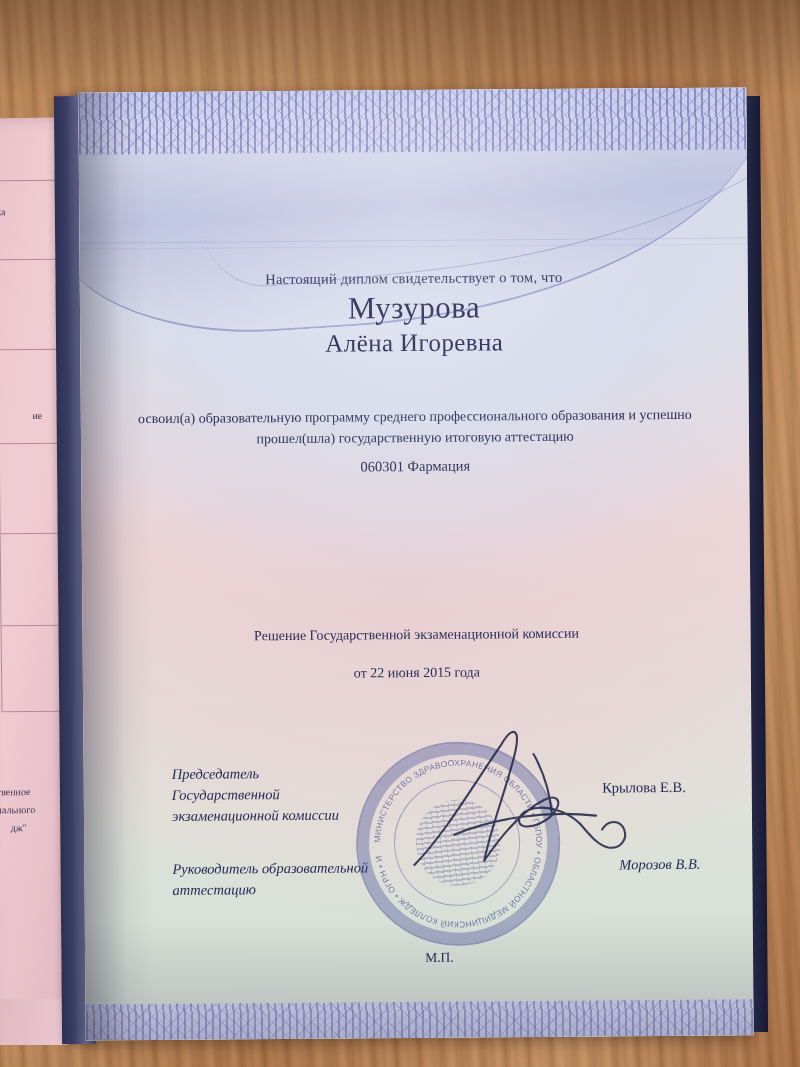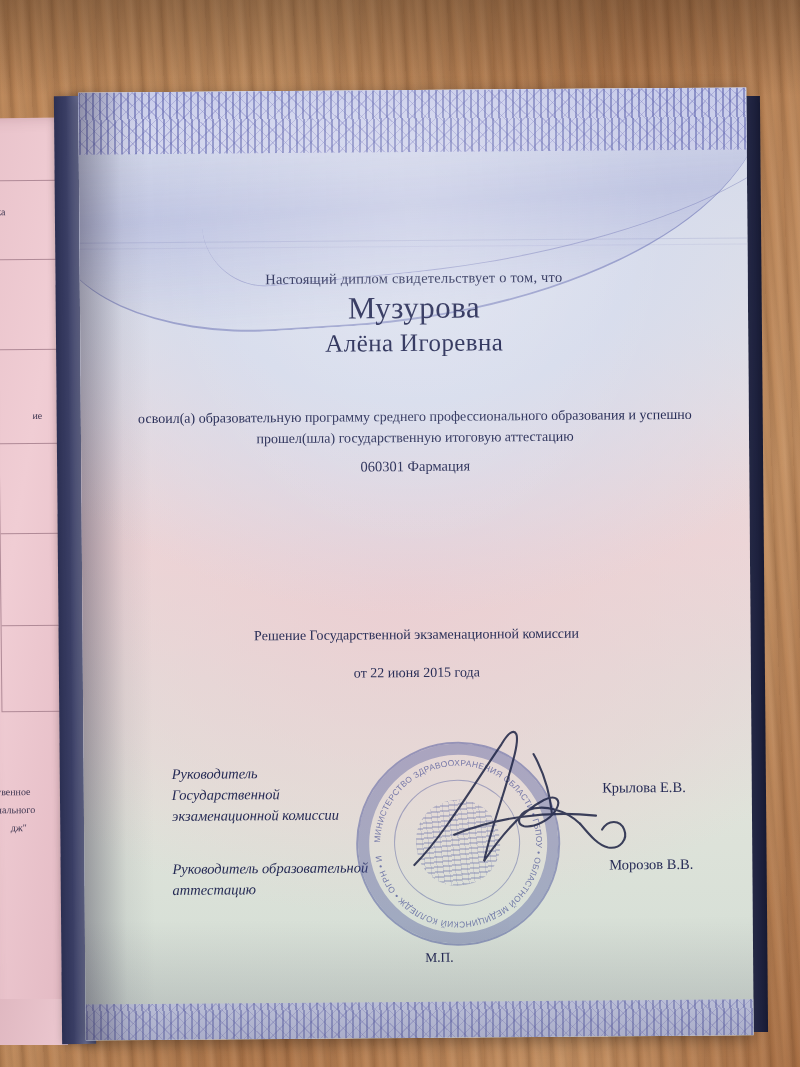--- a/index.html
+++ b/index.html
@@ -252,21 +252,21 @@
     color: #262b55;
   }
   .sig-label.chair { left: 88px; top: 0; }
   .sig-label.head  { left: 88px; top: 95px; }
   .sig-name {
     position: absolute;
     font-size: 14.5px;
     color: #262b55;
   }
   .sig-name.chair { right: 66px; top: 19px; }
-  .sig-name.head  { right: 59px; top: 96px; }
+  .sig-name.head  { right: 52px; top: 96px; font-style: italic; }
   .mp {
     position: absolute;
     left: 340px;
     top: 188px;
     font-size: 13.5px;
     color: #262b55;
   }
 
   
   .stamp {
@@ -394,21 +394,21 @@
       <div class="program-block">
         <div>освоил(а) образовательную программу среднего профессионального образования и успешно прошел(шла) государственную итоговую аттестацию</div>
         <div class="qualification">060301 Фармация</div>
       </div>
 
       <div class="decision">Решение Государственной экзаменационной комиссии</div>
       <div class="decision-date">от 22 июня 2015 года</div>
 
       <div class="sig-area">
         <div class="sig-label chair">
-          <span>Руководитель</span><br>
+          <span>Председатель</span><br>
           <span>Государственной</span><br>
           <span>экзаменационной комиссии</span>
         </div>
         <div class="sig-name chair">Крылова Е.В.</div>
 
         <div class="sig-label head">
           <span>Руководитель образовательной</span><br>
           <span>аттестацию</span>
         </div>
         <div class="sig-name head">Морозов В.В.</div>

